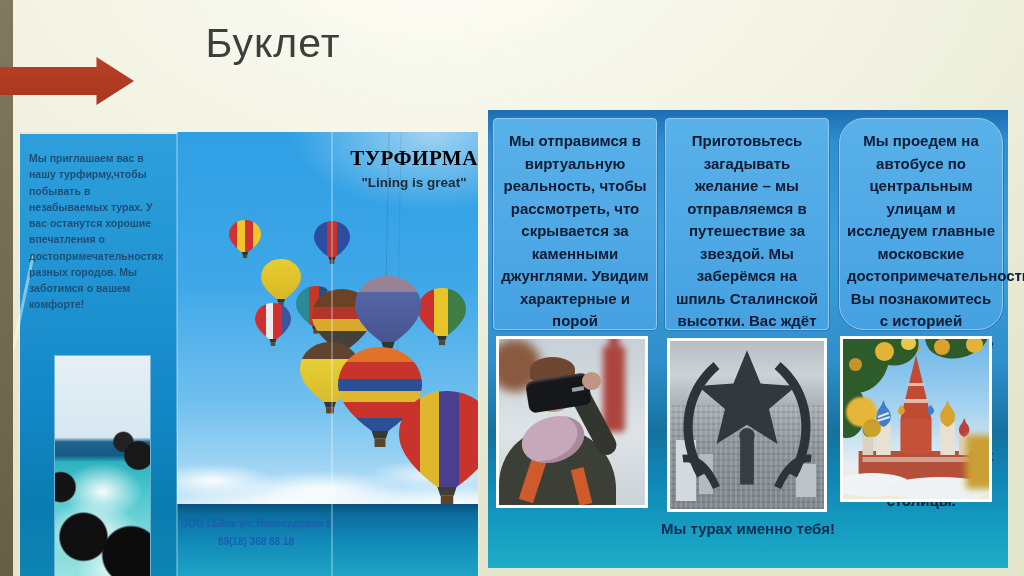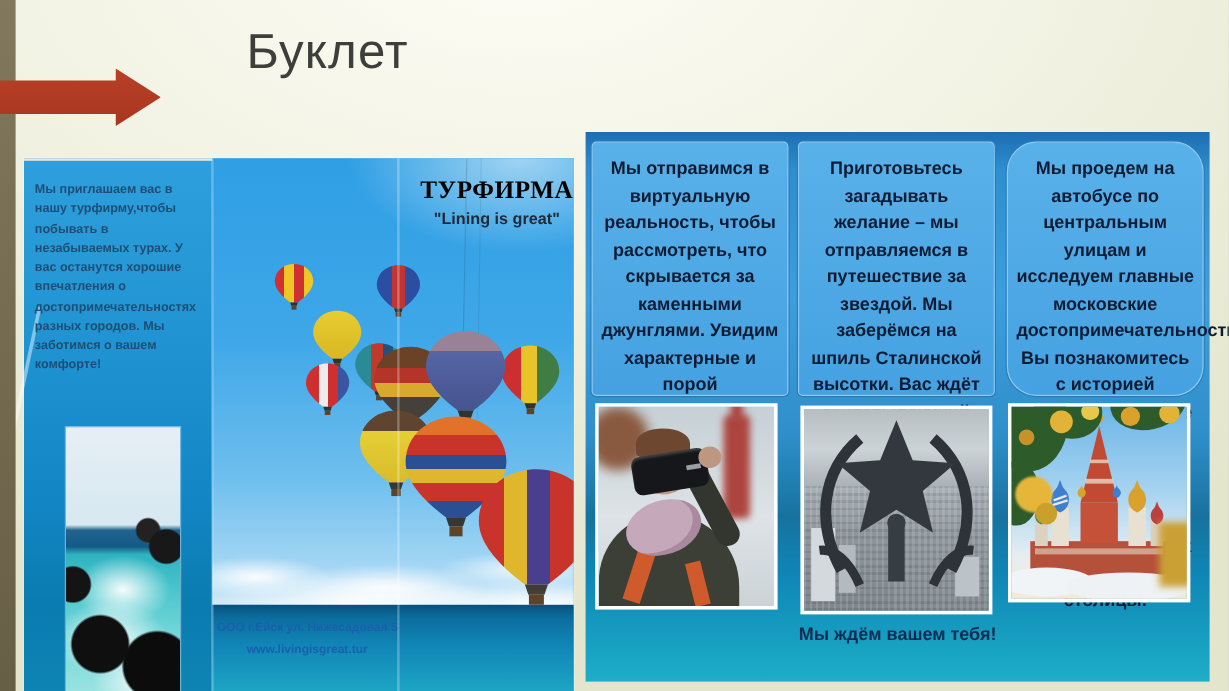--- a/index.html
+++ b/index.html
@@ -261,21 +261,21 @@
     <div class="bl-fold" style="left:156px"></div>
     <div class="bl-fold" style="left:311px"></div>
 
     <div class="bl-brand-block">
       <div class="bl-brand">ТУРФИРМА</div>
       <div class="bl-slogan">"Lining is great"</div>
     </div>
 
     <div class="bl-address">
       <div>ООО г.Ейск ул. Нижесадовая 5</div>
-      <div>www.livingisgreat.tur</div>
+      <div>89(18) 368 88 18</div>
     </div>
   </div>
 
   <div class="brochure-right">
 
     <div class="rb-card c1">Мы отправимся в виртуальную реальность, чтобы рассмотреть, что скрывается за каменными джунглями. Увидим характерные и порой неприглядные стороны городской жизни, и поговорим о личной и коллективной безопасности.</div>
     <div class="rb-card c2">Приготовьтесь загадывать желание – мы отправляемся в путешествие за звездой. Мы заберёмся на шпиль Сталинской высотки. Вас ждёт захватывающий вид на Москву с высоты 180 метров, вкусные напитки и полный удивительных фактов рассказ</div>
     <div class="rb-card c3">Мы проедем на автобусе по центральным улицам и исследуем главные московские достопримечательности. Вы познакомитесь с историей столицы и сможете увидеть город с разных сторон. Также мы побываем на лучших смотровых площадках столицы.</div>
 
     <div class="rb-photo" id="photo-vr">
@@ -340,16 +340,16 @@
       <div class="bauble" style="left:2%;top:36%;width:21%;height:19%;background:#e6b63a;filter:blur(1px);"></div>
       <div class="bauble" style="left:14%;top:50%;width:12%;height:11%;background:#caa02c;"></div>
       <div class="bauble" style="left:22%;top:2%;width:13%;height:12%;background:#e2b336;"></div>
       <div class="bauble" style="left:40%;top:-2%;width:10%;height:9%;background:#e8c84a;"></div>
       <div class="bauble" style="left:62%;top:0%;width:11%;height:10%;background:#d9a22c;"></div>
       <div class="bauble" style="left:84%;top:-2%;width:12%;height:11%;background:#e2b336;"></div>
       <div class="bauble" style="left:4%;top:12%;width:9%;height:8%;background:#c8922a;"></div>
       <div class="gold-gate"></div>
     </div>
 
-    <div class="rb-footer">Мы ждём вашем тебя!</div>
+    <div class="rb-footer">Мы турах именно тебя!</div>
   </div>
 
 </div>
 
 </body></html>

